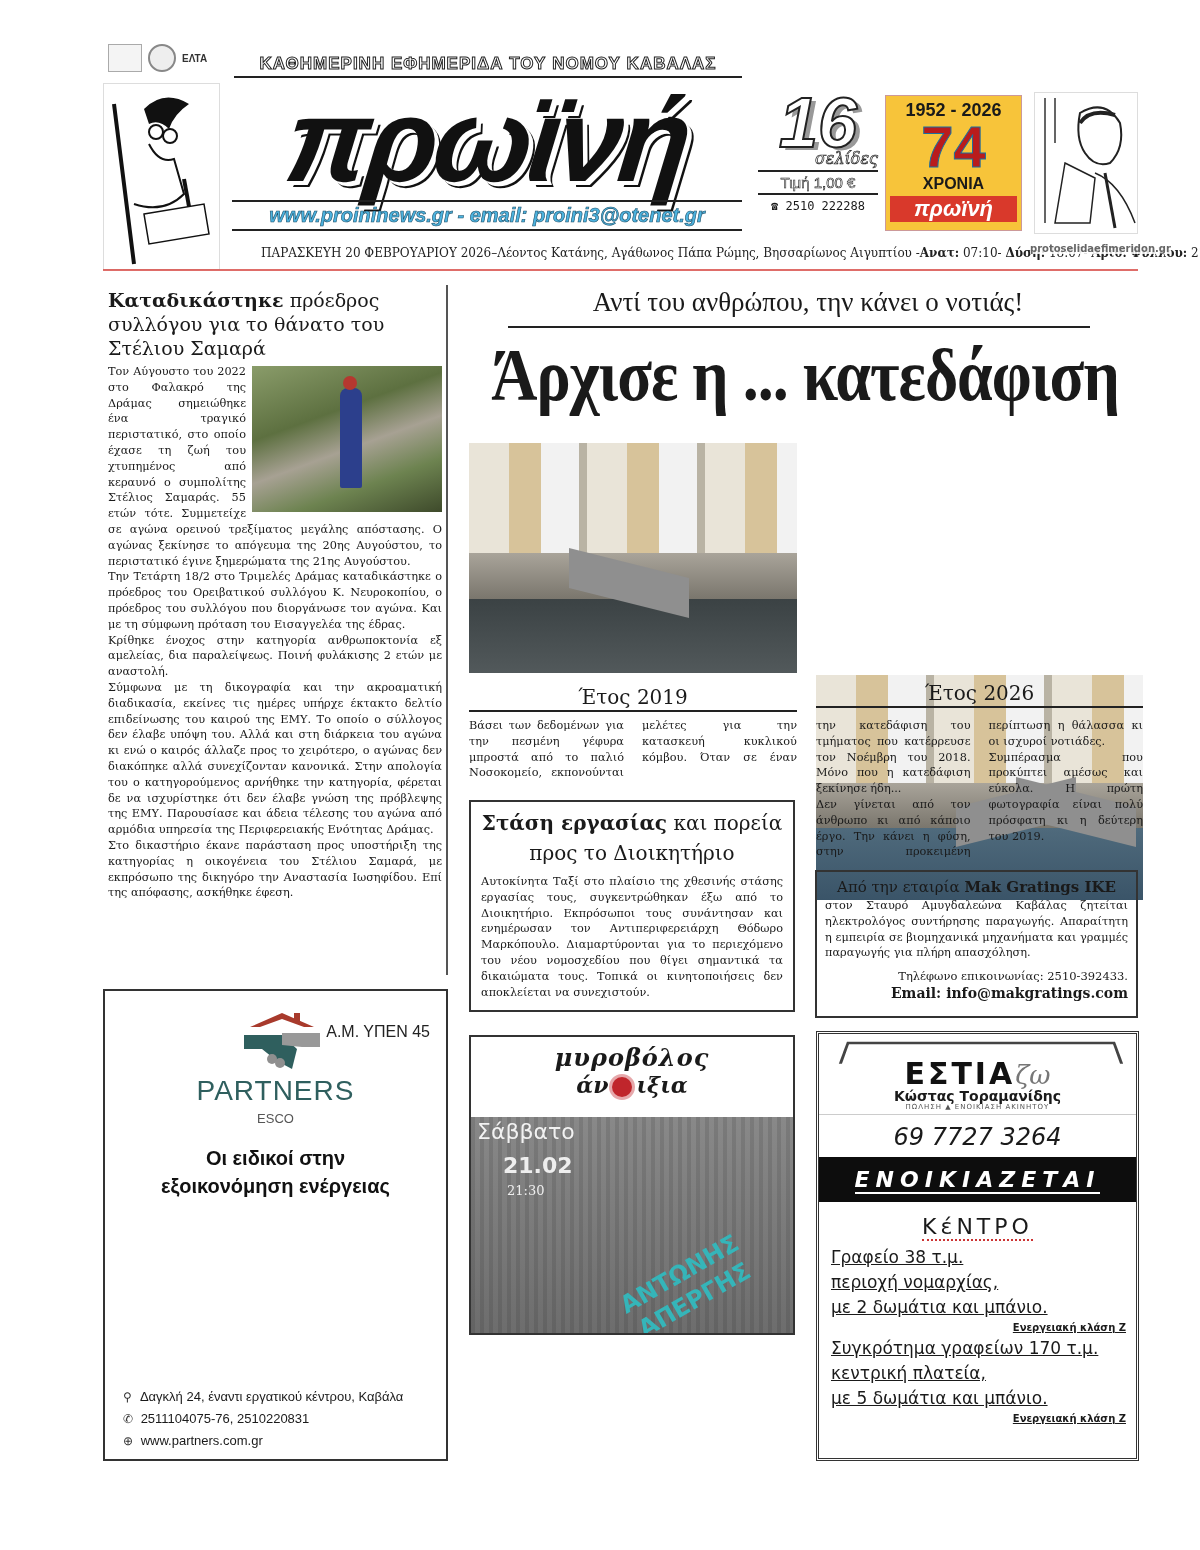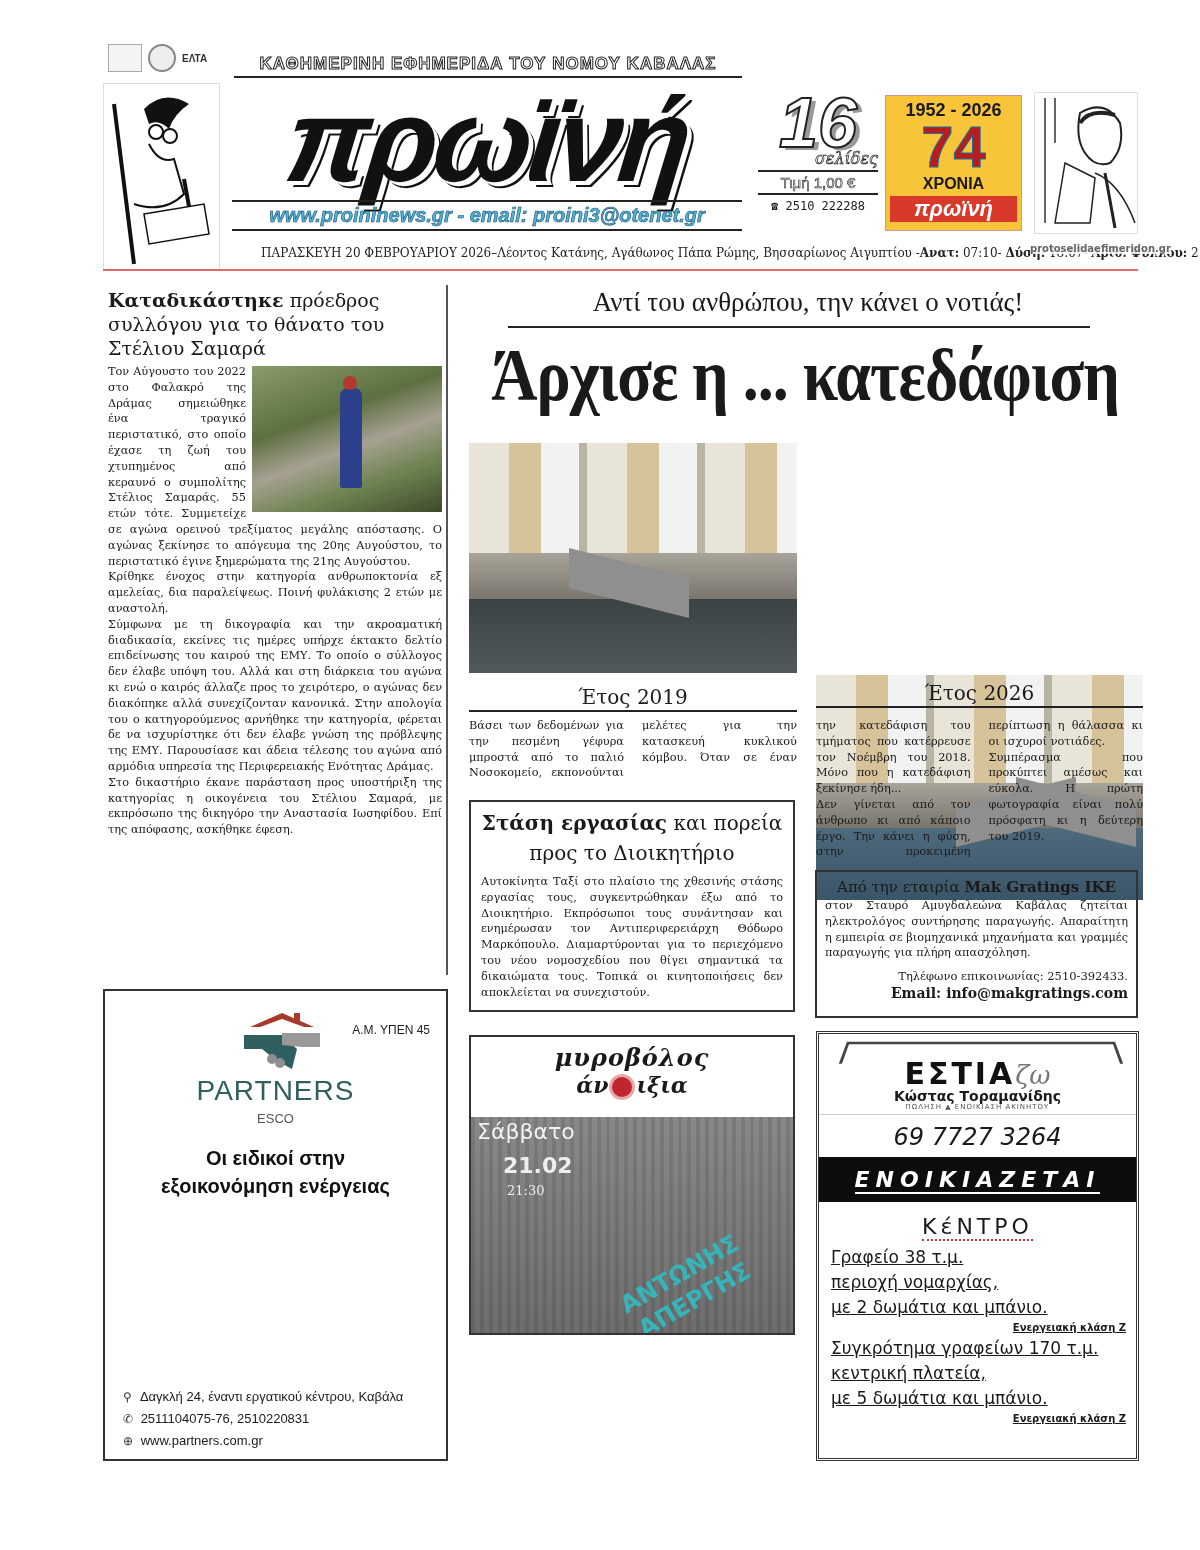--- a/index.html
+++ b/index.html
@@ -76,21 +76,21 @@
 
   
   .job-box { left:815px; top:870px; width:323px; height:148px; border:2px solid #333; box-sizing:border-box; padding:4px 8px; }
   .job-title { text-align:center; font:15px "DejaVu Serif", serif; line-height:22px; }
   .job-title b { font-weight:bold; }
   .job-contact { text-align:right; font:11.5px "DejaVu Serif", serif; margin-top:6px; line-height:18px; }
   .job-email { text-align:right; font:bold 14px "DejaVu Serif", serif; }
 
   
   .partners { left:103px; top:989px; width:345px; height:472px; border:2px solid #333; box-sizing:border-box; font-family:"Liberation Sans", sans-serif; }
-  .am-ypen { position:absolute; right:16px; top:32px; font-size:12px; color:#222; }
+  .am-ypen { position:absolute; right:16px; top:32px; font-size:16px; color:#222; }
   .hand-logo { position:absolute; left:137px; top:18px; width:80px; height:66px; }
   .partners-name { position:absolute; left:0; right:0; top:84px; text-align:center; font:28px "Liberation Sans", sans-serif; color:#2f5f5e; letter-spacing:1px; }
   .partners-esco { position:absolute; left:0; right:0; top:120px; text-align:center; font:13px "Liberation Sans", sans-serif; color:#555; }
   .partners-slogan { position:absolute; left:0; right:0; top:153px; text-align:center; font:bold 20px "Liberation Sans", sans-serif; line-height:28px; color:#111; }
   .services { position:absolute; left:20px; top:226px; font:15px "Liberation Sans", sans-serif; line-height:20px; margin:0; padding:0; list-style:none; }
   .contacts { position:absolute; left:18px; top:395px; font:13px "Liberation Sans", sans-serif; line-height:22px; }
   .contacts .ic { display:inline-block; width:14px; font-size:12px; color:#333; }
 
   
   .poster { left:469px; top:1035px; width:326px; height:300px; border:2px solid #333; box-sizing:border-box; overflow:hidden; }
@@ -189,20 +189,21 @@
 <div class="abs watermark">protoselidaefimeridon.gr</div>
 <div class="abs red-rule"></div>
 
 <div class="abs left-col">
   <div class="left-title">
     <b>Καταδικάστηκε</b><span> πρόεδρος συλλόγου για το θάνατο του Στέλιου Σαμαρά</span>
   </div>
   <div class="article-text">
     <div class="runner-photo"></div>
     <p>Τον Αύγουστο του 2022 στο Φαλακρό της Δράμας σημειώθηκε ένα τραγικό περιστατικό, στο οποίο έχασε τη ζωή του χτυπημένος από κεραυνό ο συμπολίτης Στέλιος Σαμαράς. 55 ετών τότε. Συμμετείχε σε αγώνα ορεινού τρεξίματος μεγάλης απόστασης. Ο αγώνας ξεκίνησε το απόγευμα της 20ης Αυγούστου, το περιστατικό έγινε ξημερώματα της 21ης Αυγούστου.</p>
+    <p>Την Τετάρτη 18/2 στο Τριμελές Δράμας καταδικάστηκε ο πρόεδρος του Ορειβατικού συλλόγου Κ. Νευροκοπίου, ο πρόεδρος του συλλόγου που διοργάνωσε τον αγώνα. Και με τη σύμφωνη πρόταση του Εισαγγελέα της έδρας.</p>
     <p>Κρίθηκε ένοχος στην κατηγορία ανθρωποκτονία εξ αμελείας, δια παραλείψεως. Ποινή φυλάκισης 2 ετών με αναστολή.</p>
     <p>Σύμφωνα με τη δικογραφία και την ακροαματική διαδικασία, εκείνες τις ημέρες υπήρχε έκτακτο δελτίο επιδείνωσης του καιρού της ΕΜΥ. Το οποίο ο σύλλογος δεν έλαβε υπόψη του. Αλλά και στη διάρκεια του αγώνα κι ενώ ο καιρός άλλαζε προς το χειρότερο, ο αγώνας δεν διακόπηκε αλλά συνεχίζονταν κανονικά. Στην απολογία του ο κατηγορούμενος αρνήθηκε την κατηγορία, φέρεται δε να ισχυρίστηκε ότι δεν έλαβε γνώση της πρόβλεψης της ΕΜΥ. Παρουσίασε και άδεια τέλεσης του αγώνα από αρμόδια υπηρεσία της Περιφερειακής Ενότητας Δράμας.</p>
     <p>Στο δικαστήριο έκανε παράσταση προς υποστήριξη της κατηγορίας η οικογένεια του Στέλιου Σαμαρά, με εκπρόσωπο της δικηγόρο την Αναστασία Ιωσηφίδου. Επί της απόφασης, ασκήθηκε έφεση.</p>
   </div>
 </div>
 <div class="abs left-col-border"></div>
 
 <div class="abs kicker">Αντί του ανθρώπου, την κάνει ο νοτιάς!</div>
 <div class="abs kicker-rule"></div>
 <div class="abs headline">Άρχισε η ... κατεδάφιση</div>

